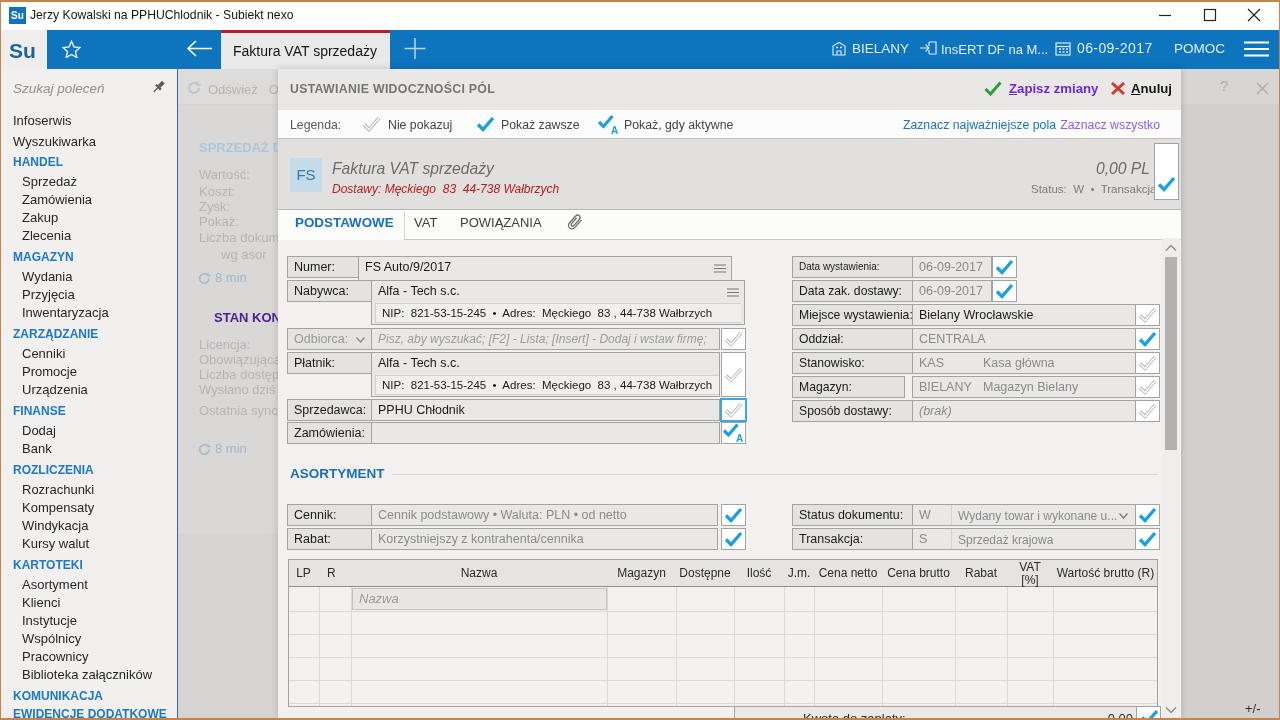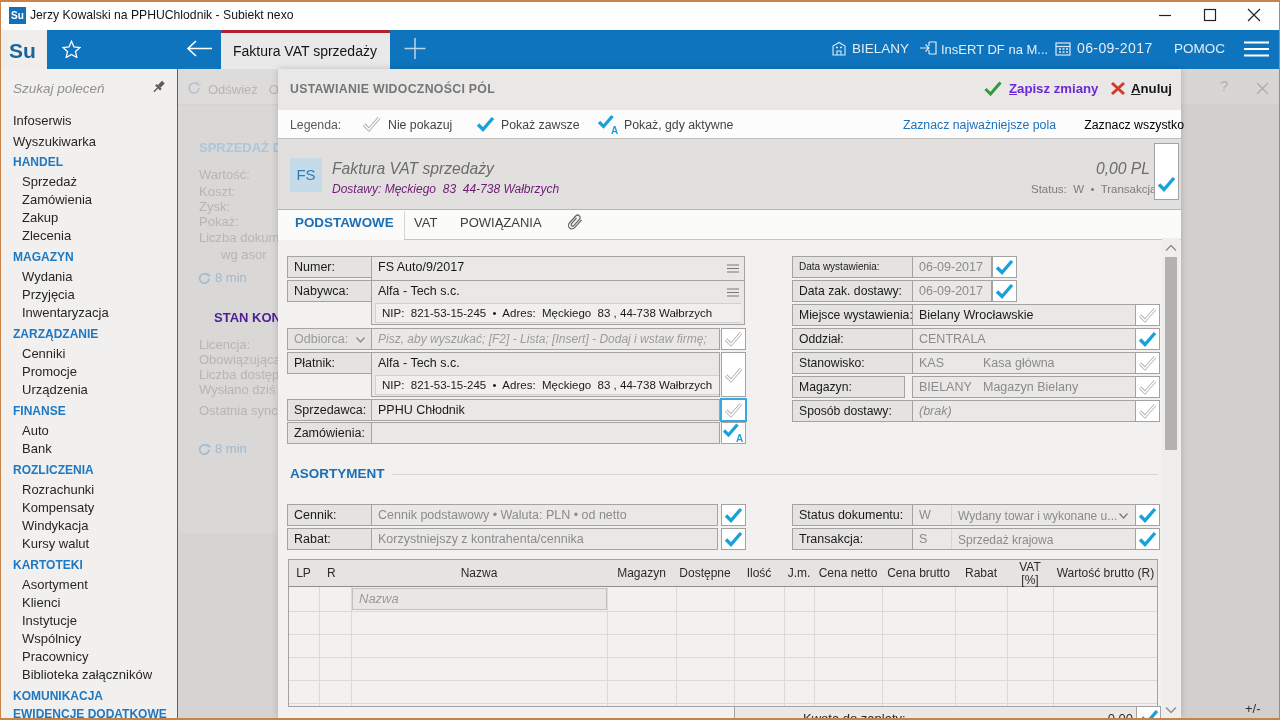--- a/index.html
+++ b/index.html
@@ -83,21 +83,21 @@
     <div class="mi" style="top:227px;">Zlecenia</div>
     <div class="mh" style="top:248px">MAGAZYN</div>
     <div class="mi" style="top:268px;">Wydania</div>
     <div class="mi" style="top:286px;">Przyjęcia</div>
     <div class="mi" style="top:304px;">Inwentaryzacja</div>
     <div class="mh" style="top:325px">ZARZĄDZANIE</div>
     <div class="mi" style="top:345px;text-align:right;">Cenniki</div>
     <div class="mi" style="top:363px;">Promocje</div>
     <div class="mi" style="top:381px;">Urządzenia</div>
     <div class="mh" style="top:402px">FINANSE</div>
-    <div class="mi" style="top:422px;">Auto</div>
+    <div class="mi" style="top:422px;">Dodaj</div>
     <div class="mi" style="top:440px;">Bank</div>
     <div class="mh" style="top:461px">ROZLICZENIA</div>
     <div class="mi" style="top:481px;">Rozrachunki</div>
     <div class="mi" style="top:499px;">Kompensaty</div>
     <div class="mi" style="top:517px;">Windykacja</div>
     <div class="mi" style="top:535px;">Kursy walut</div>
     <div class="mh" style="top:556px">KARTOTEKI</div>
     <div class="mi" style="top:576px;">Asortyment</div>
     <div class="mi" style="top:594px;">Klienci</div>
     <div class="mi" style="top:612px;">Instytucje</div>
@@ -174,46 +174,46 @@
 <svg class="a" style="left:476px;top:116px" width="19" height="16">
     <path d="M2 8.5 L7 13.5 L17 2" fill="none" stroke="#1BA0DC" stroke-width="3.4"></path>
   </svg>
 <div class="a" style="left:501px;top:117px;font:12.3px/16px 'Liberation Sans';color:#454545">Pokaż zawsze</div>
 <svg class="a" style="left:597px;top:114px" width="24" height="21">
     <path d="M2 8 L6.5 12.5 L15.5 2" fill="none" stroke="#1BA0DC" stroke-width="3.2"></path>
     <text x="14" y="20" font-family="Liberation Sans" font-size="10" font-weight="bold" fill="#1BA0DC">A</text>
   </svg>
 <div class="a" style="left:624px;top:117px;font:12.3px/16px 'Liberation Sans';color:#454545">Pokaż, gdy aktywne</div>
 <div class="a" style="right:224px;top:117px;font:12.3px/16px 'Liberation Sans';color:#1B72BE">Zaznacz najważniejsze pola</div>
-<div class="a" style="right:96px;top:117px;font:12.3px/16px 'Liberation Sans';color:#000000">Zaznacz wszystko</div>
+<div class="a" style="right:120px;top:117px;font:12.3px/16px 'Liberation Sans';color:#8b5cf6">Zaznacz wszystko</div>
 
 <div class="a" style="left:278px;top:139px;width:903px;height:71px;background:#E1E0DF;border-bottom:1px solid #B6B5B4;box-sizing:border-box"></div>
 <div class="a" style="left:290px;top:158px;width:32px;height:34px;background:#C6DBE9;color:#2E7CB4;font:15px/34px 'Liberation Sans';text-align:center">FS</div>
 <div class="a" style="left:332px;top:158px;font:italic 15.7px/22px 'Liberation Sans';color:#6C6C6C">Faktura VAT sprzedaży</div>
-<div class="a" style="left:332px;top:182px;font:italic 12px/15px 'Liberation Sans';color:#701a75">Dostawy: Męckiego&nbsp; 83&nbsp; 44-738 Wałbrzych</div>
+<div class="a" style="left:332px;top:182px;font:italic 12px/15px 'Liberation Sans';color:#b91c1c">Dostawy: Męckiego&nbsp; 83&nbsp; 44-738 Wałbrzych</div>
 <div class="a" style="left:1000px;top:158px;width:150px;text-align:right;font:italic 15.7px/22px 'Liberation Sans';color:#6C6C6C">0,00 PL</div>
 <div class="a" style="left:1031px;top:182px;font:11.5px/15px 'Liberation Sans';color:#7C7C7C">Status:&nbsp; W&nbsp; •&nbsp; Transakcja</div>
 <div class="cb" style="left:1154px;top:143px;width:25px;height:57px">
     <svg width="19" height="16" style="margin-top:24px">
       <path d="M2 8.5 L7 13.5 L17 2" fill="none" stroke="#1BA0DC" stroke-width="3.4"></path>
     </svg>
   </div>
 
 <div class="a" style="left:278px;top:210px;width:903px;height:30px;background:#FBFBFA"></div>
 <div class="a" style="left:404px;top:239px;width:777px;height:1px;background:#C6C5C4"></div>
 <div class="a" style="left:295px;top:213px;font:bold 13.4px/20px 'Liberation Sans';color:#1D6FB5">PODSTAWOWE</div>
 <div class="a" style="left:404px;top:211px;width:1px;height:28px;background:#D8D7D6"></div>
 <div class="a" style="left:414px;top:213px;font:13px/20px 'Liberation Sans';color:#3F3F3F">VAT</div>
 <div class="a" style="left:460px;top:213px;font:13px/20px 'Liberation Sans';color:#3F3F3F">POWIĄZANIA</div>
 <svg class="a" style="left:566px;top:212px;transform:rotate(42deg)" width="18" height="20" fill="none" stroke="#6B6B6B" stroke-width="1.3">
     <path d="M12.5 4 L12.5 14.5 a3.5 3.5 0 0 1 -7 0 L5.5 5 a2.5 2.5 0 0 1 5 0 L10.5 13.5 a1.5 1.5 0 0 1 -3 0 L7.5 6"></path>
   </svg>
 <div id="fields">
     <div class="cell lbl" style="left:287px;top:256px;width:85px;height:22px">Numer:</div>
-    <div class="cell" style="left:371px;top:256px;width:374px;height:38px">FS Auto/9/2017<svg width="12" height="9" style="position:absolute;right:5px;top:7px">
+    <div class="cell" style="left:358px;top:256px;width:374px;height:38px">FS Auto/9/2017<svg width="12" height="9" style="position:absolute;right:5px;top:7px">
         <path d="M0 1 h12 M0 4.5 h12 M0 8 h12" stroke="#777" stroke-width="1.2"></path>
       </svg></div>
     <div class="cell lbl" style="left:287px;top:280px;width:85px;height:22px">Nabywca:</div>
     <div class="cell" style="left:371px;top:280px;width:374px;height:45px;padding-left:0">
   <div style="position:absolute;left:6px;top:0;line-height:21px">Alfa - Tech s.c.</div>
       <svg width="12" height="9" style="position:absolute;right:5px;top:7px">
         <path d="M0 1 h12 M0 4.5 h12 M0 8 h12" stroke="#777" stroke-width="1.2"></path>
       </svg>
   <div style="position:absolute;left:3px;top:22px;width:366px;height:20px;background:#F0EFEE;border:1px solid #D2D1D0;border-right:none;line-height:19px;padding-left:6px;box-sizing:border-box;font-size:11.5px">NIP:&nbsp; 821-53-15-245&nbsp; •&nbsp; Adres:&nbsp; Męckiego&nbsp; 83 , 44-738 Wałbrzych</div>
     </div>

